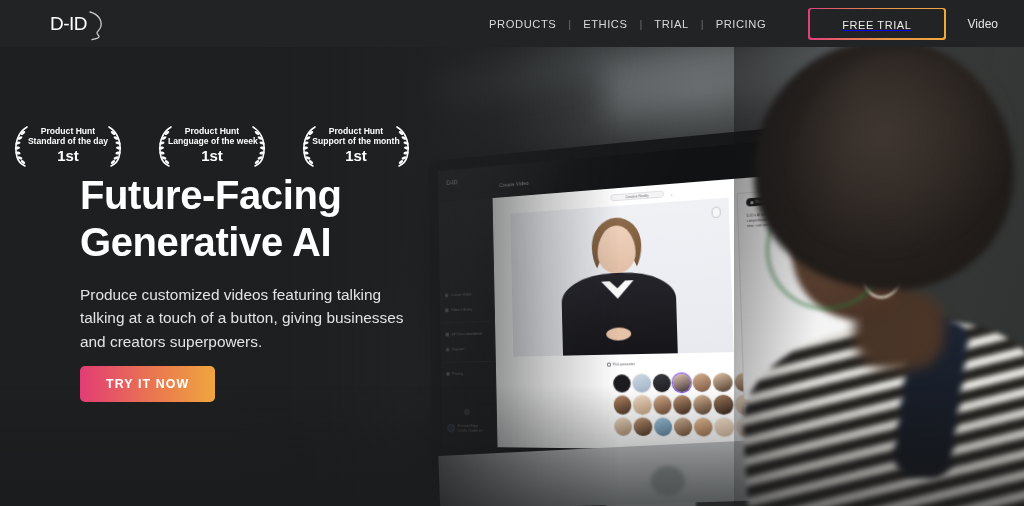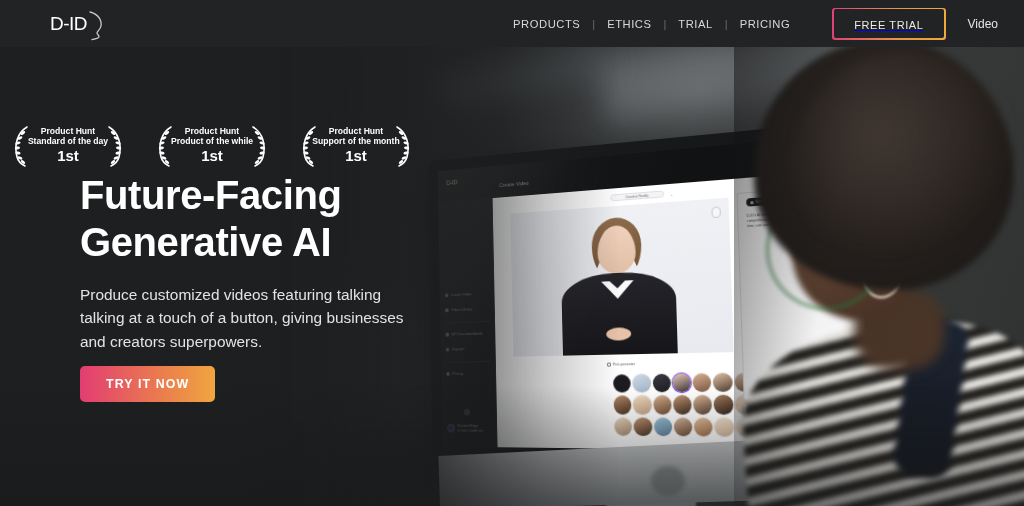--- a/index.html
+++ b/index.html
@@ -267,21 +267,21 @@
   .logo { position: absolute; left: 48px; top: 6px; width: 64px; height: 36px; }
   .logo svg { display: block; }
   .nav-right { position: absolute; right: 26px; top: 0; height: 47px; display: flex; align-items: center; gap: 0; }
   .nav-link {
     color: #d9d9d9; font-size: 11.2px; letter-spacing: 0.55px;
     padding: 0 12px; text-decoration: none; white-space: nowrap;
   }
   .nav-sep { color: #6a6a6a; font-size: 11px; }
   .free-trial {
     margin-left: 30px; position: relative; display: inline-block;
-    padding: 7px 22px; border-radius: 3px;
+    padding: 7px 34px; border-radius: 3px;
     background: linear-gradient(90deg, #e0407a 0%, #e8944a 55%, #f0a93c 100%);
   }
   .free-trial::after {
     content: ""; position: absolute; inset: 1.4px; background: #222324; border-radius: 2px;
   }
   .free-trial span {
     position: relative; z-index: 2; color: #ececec; font-size: 11px; letter-spacing: 0.6px; white-space: nowrap;
   }
   .login-link { margin-left: 22px; color: #e4e4e4; font-size: 12px; text-decoration: none; }
 
@@ -515,21 +515,21 @@
             <ellipse cx="8" cy="13" rx="2.6" ry="1.4" transform="rotate(-28 8 13)"></ellipse>
             <ellipse cx="6" cy="18" rx="2.6" ry="1.4" transform="rotate(-16 6 18)"></ellipse>
             <ellipse cx="5.4" cy="23" rx="2.6" ry="1.4" transform="rotate(-4 5.4 23)"></ellipse>
             <ellipse cx="6" cy="28" rx="2.6" ry="1.4" transform="rotate(10 6 28)"></ellipse>
             <ellipse cx="8" cy="33" rx="2.6" ry="1.4" transform="rotate(24 8 33)"></ellipse>
             <ellipse cx="11" cy="37" rx="2.6" ry="1.4" transform="rotate(38 11 37)"></ellipse>
           </g>
         </svg>
         <div class="badge-txt">
           <div class="badge-l1">Product Hunt</div>
-          <div class="badge-l2">Product of the while</div>
+          <div class="badge-l2">Language of the week</div>
           <div class="badge-rank">1st</div>
         </div>
         <svg class="wreath r" viewBox="0 0 20 42">
           <path d="M15 2 C5 8 2 20 5 32 C6 36 9 39 13 41" fill="none" stroke="#fff" stroke-width="1.6" stroke-linecap="round"></path>
           <g fill="#fff">
             <ellipse cx="11" cy="8" rx="2.6" ry="1.4" transform="rotate(-40 11 8)"></ellipse>
             <ellipse cx="8" cy="13" rx="2.6" ry="1.4" transform="rotate(-28 8 13)"></ellipse>
             <ellipse cx="6" cy="18" rx="2.6" ry="1.4" transform="rotate(-16 6 18)"></ellipse>
             <ellipse cx="5.4" cy="23" rx="2.6" ry="1.4" transform="rotate(-4 5.4 23)"></ellipse>
             <ellipse cx="6" cy="28" rx="2.6" ry="1.4" transform="rotate(10 6 28)"></ellipse>

